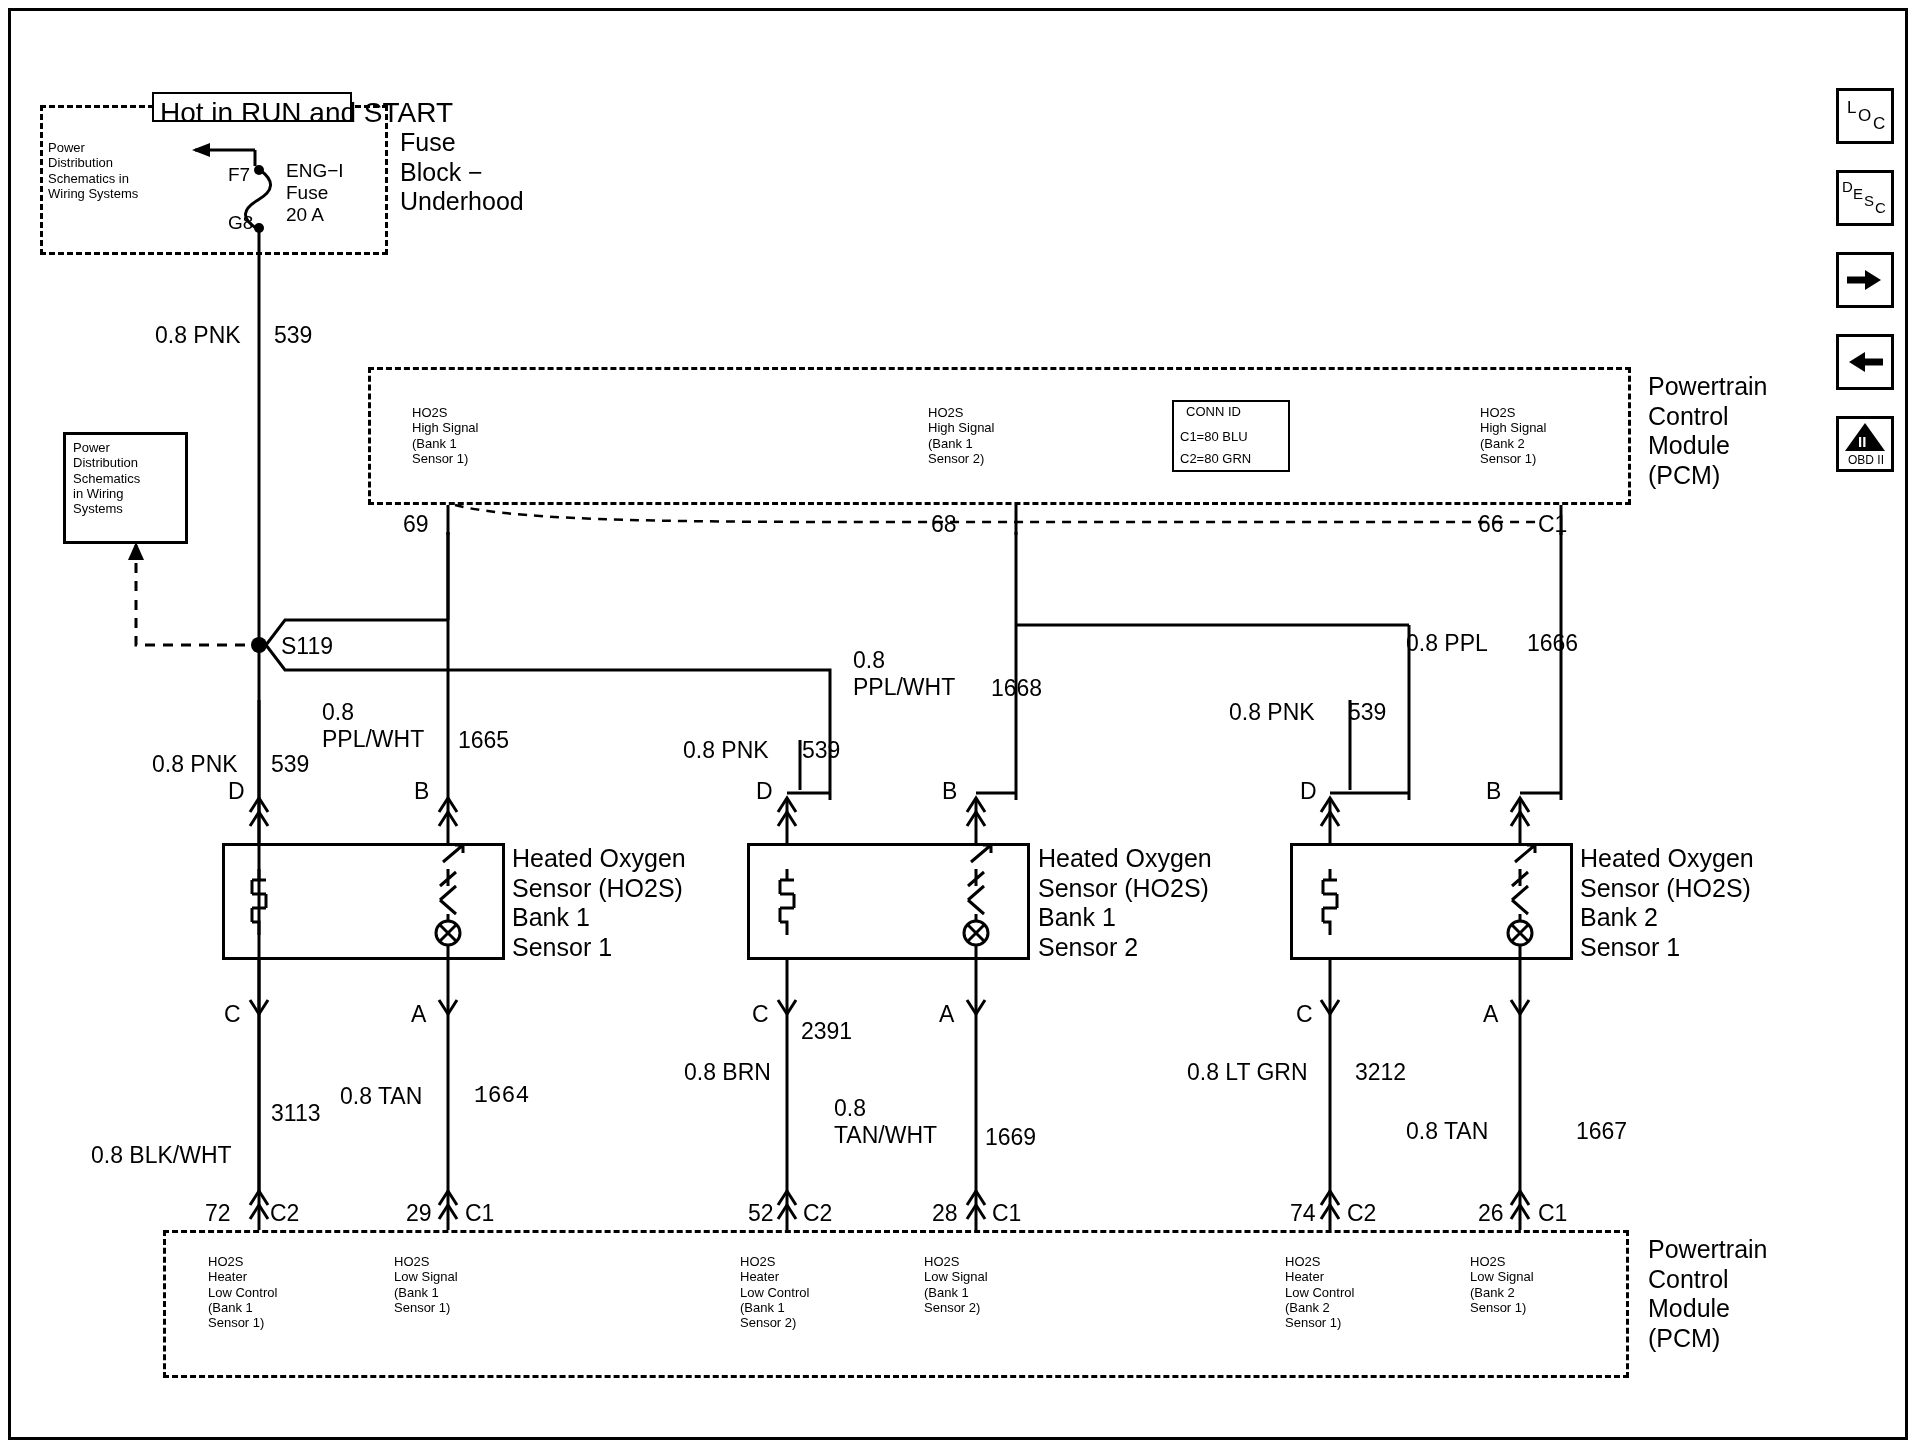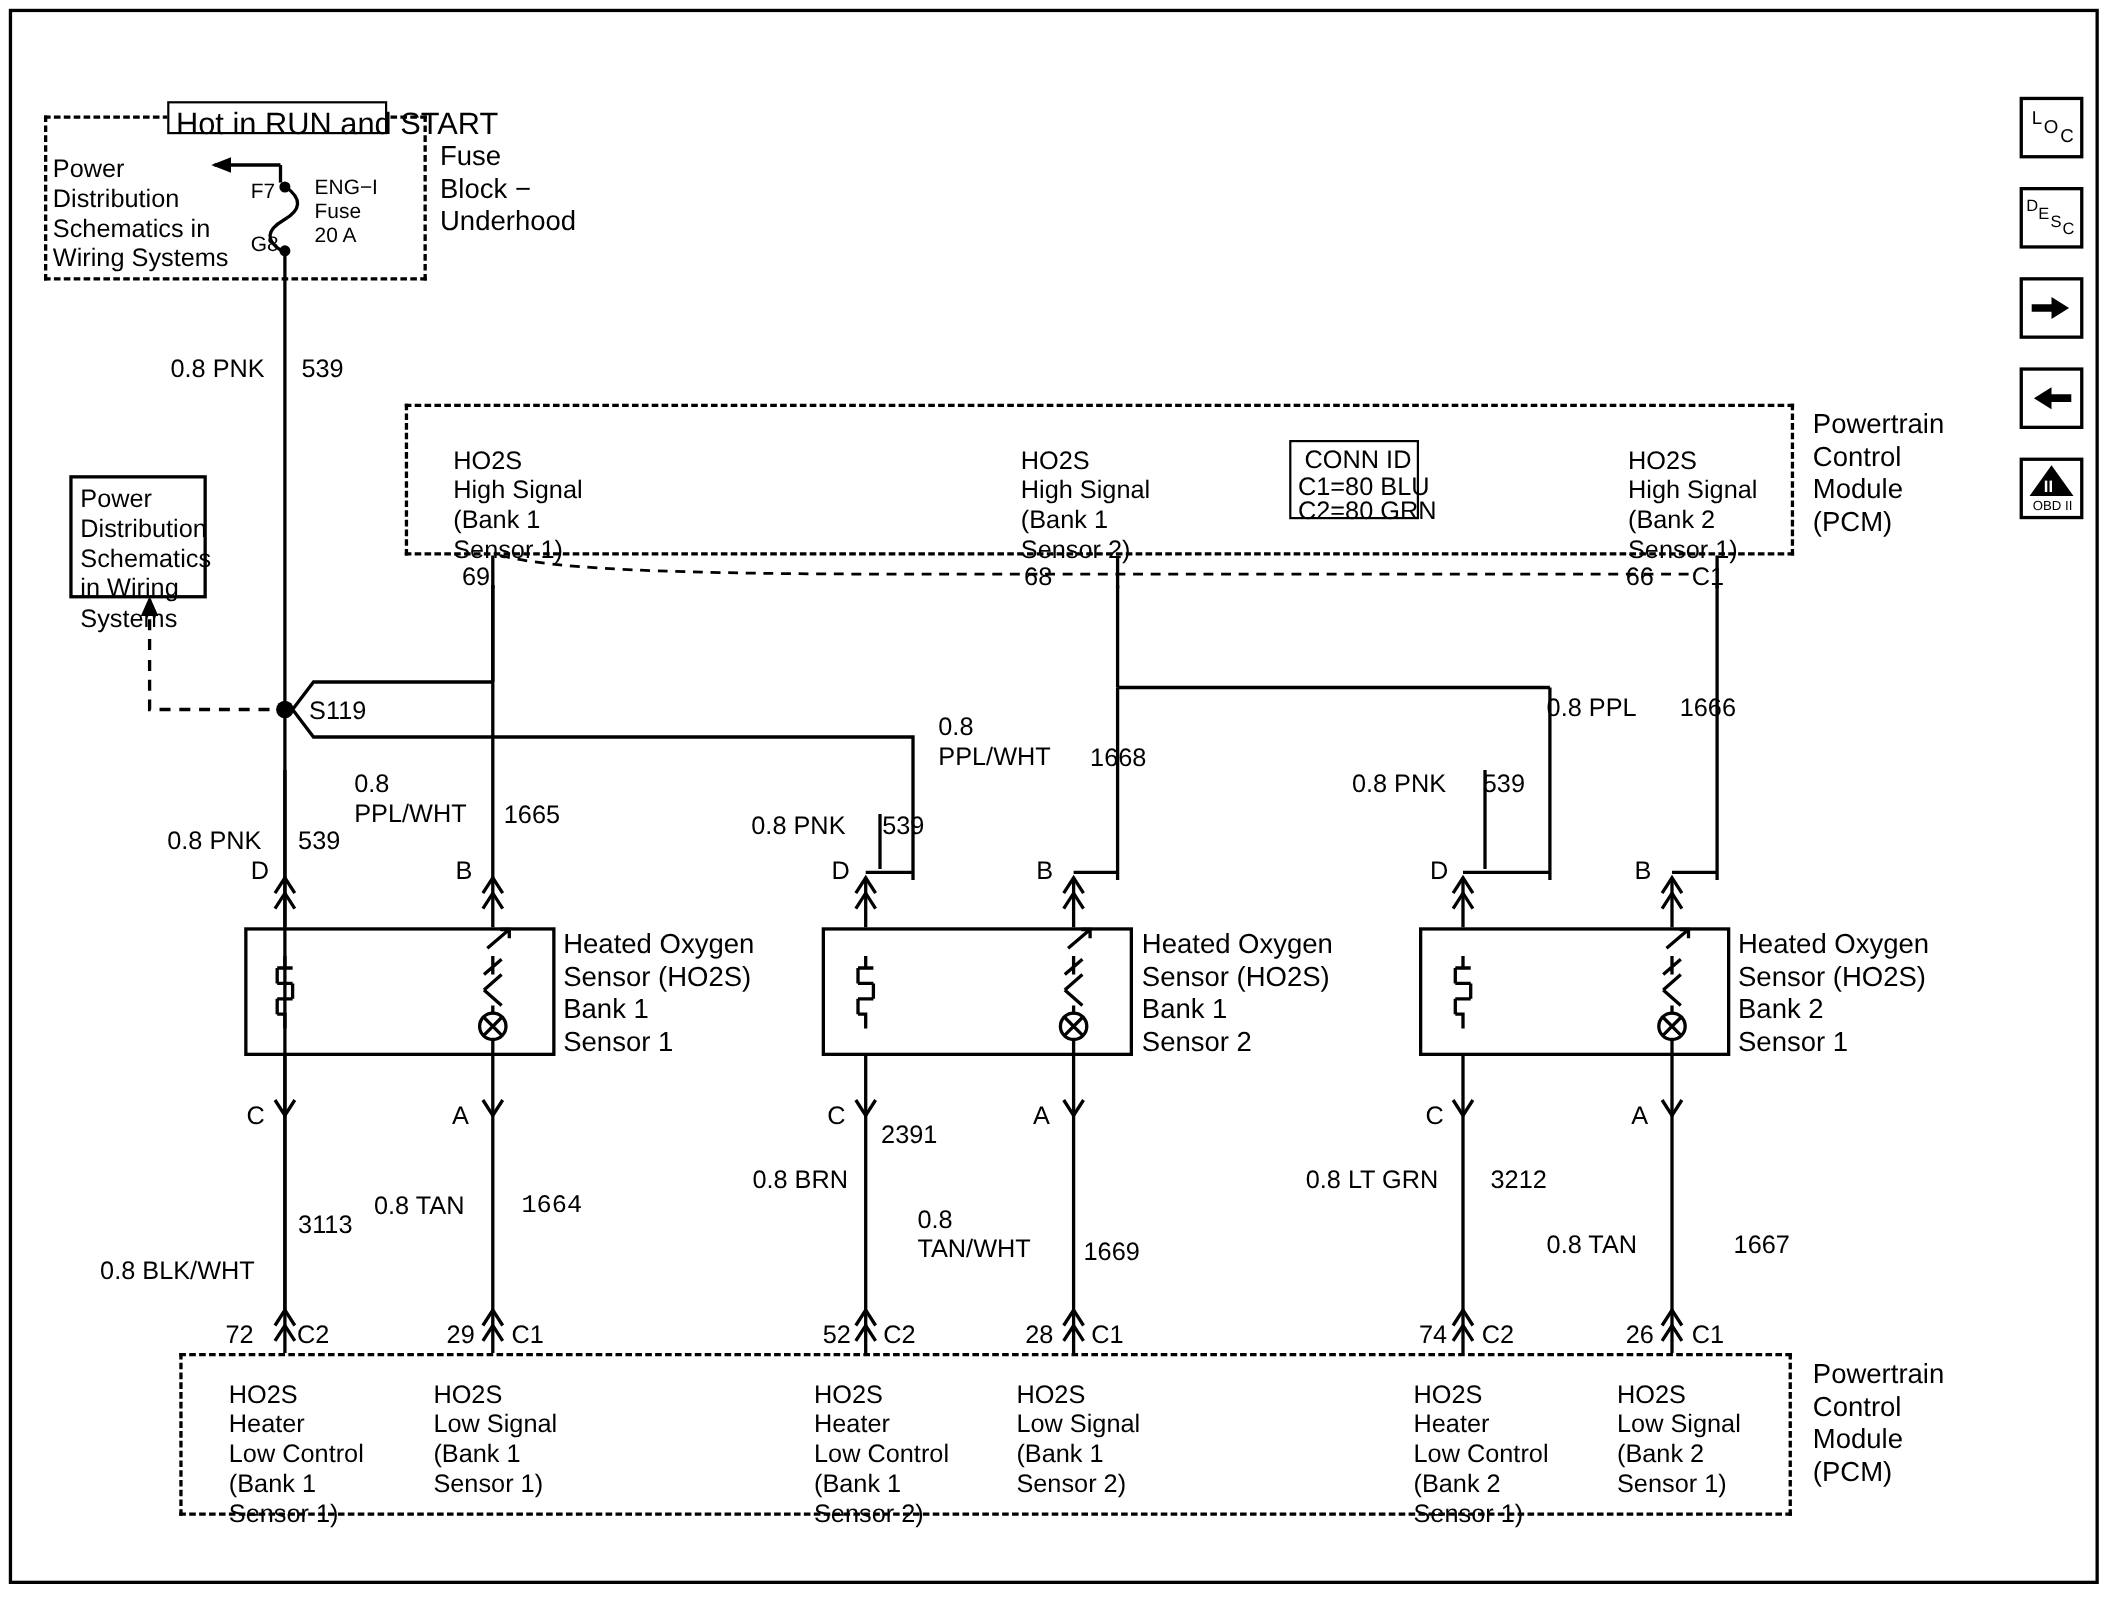--- a/index.html
+++ b/index.html
@@ -25,21 +25,21 @@
     height: 1432px;
     border: 3px solid #000;
     box-sizing: border-box;
   }
   .txt {
     position: absolute;
     color: #000;
     white-space: pre;
     line-height: 1.18;
   }
-  .f16 { font-size: 23px; }
+  .f16 { font-size: 13px; }
   .f18 { font-size: 19px; }
   .f20 { font-size: 28px; }
   .f22 { font-size: 23px; }
   .f24 { font-size: 25px; }
   .hw { height: 3px; }
   .dashbox {
     position: absolute;
     border: 3px dashed #000;
     box-sizing: border-box;
   }
@@ -128,21 +128,21 @@
 Sensor 1)</div>
   <div class="txt f16" style="left:928px; top:405px;">HO2S
 High Signal
 (Bank 1
 Sensor 2)</div>
   <div class="txt f16" style="left:1480px; top:405px;">HO2S
 High Signal
 (Bank 2
 Sensor 1)</div>
 
-  <div class="txt f22" style="left:420px; top:511px;">69</div>
+  <div class="txt f22" style="left:403px; top:511px;">69</div>
   <div class="txt f22" style="left:931px; top:511px;">68</div>
   <div class="txt f22" style="left:1478px; top:511px;">66</div>
   <div class="txt f22" style="left:1538px; top:511px;">C1</div>
 
   <div class="dot" style="left:251px; top:637px;"></div>
   <div class="txt f22 " style="left:281px; top:633px;">S119</div>
 
   <div class="txt f22" style="left:155px; top:322px;">0.8 PNK</div>
   <div class="txt f22" style="left:274px; top:322px;">539</div>
 

